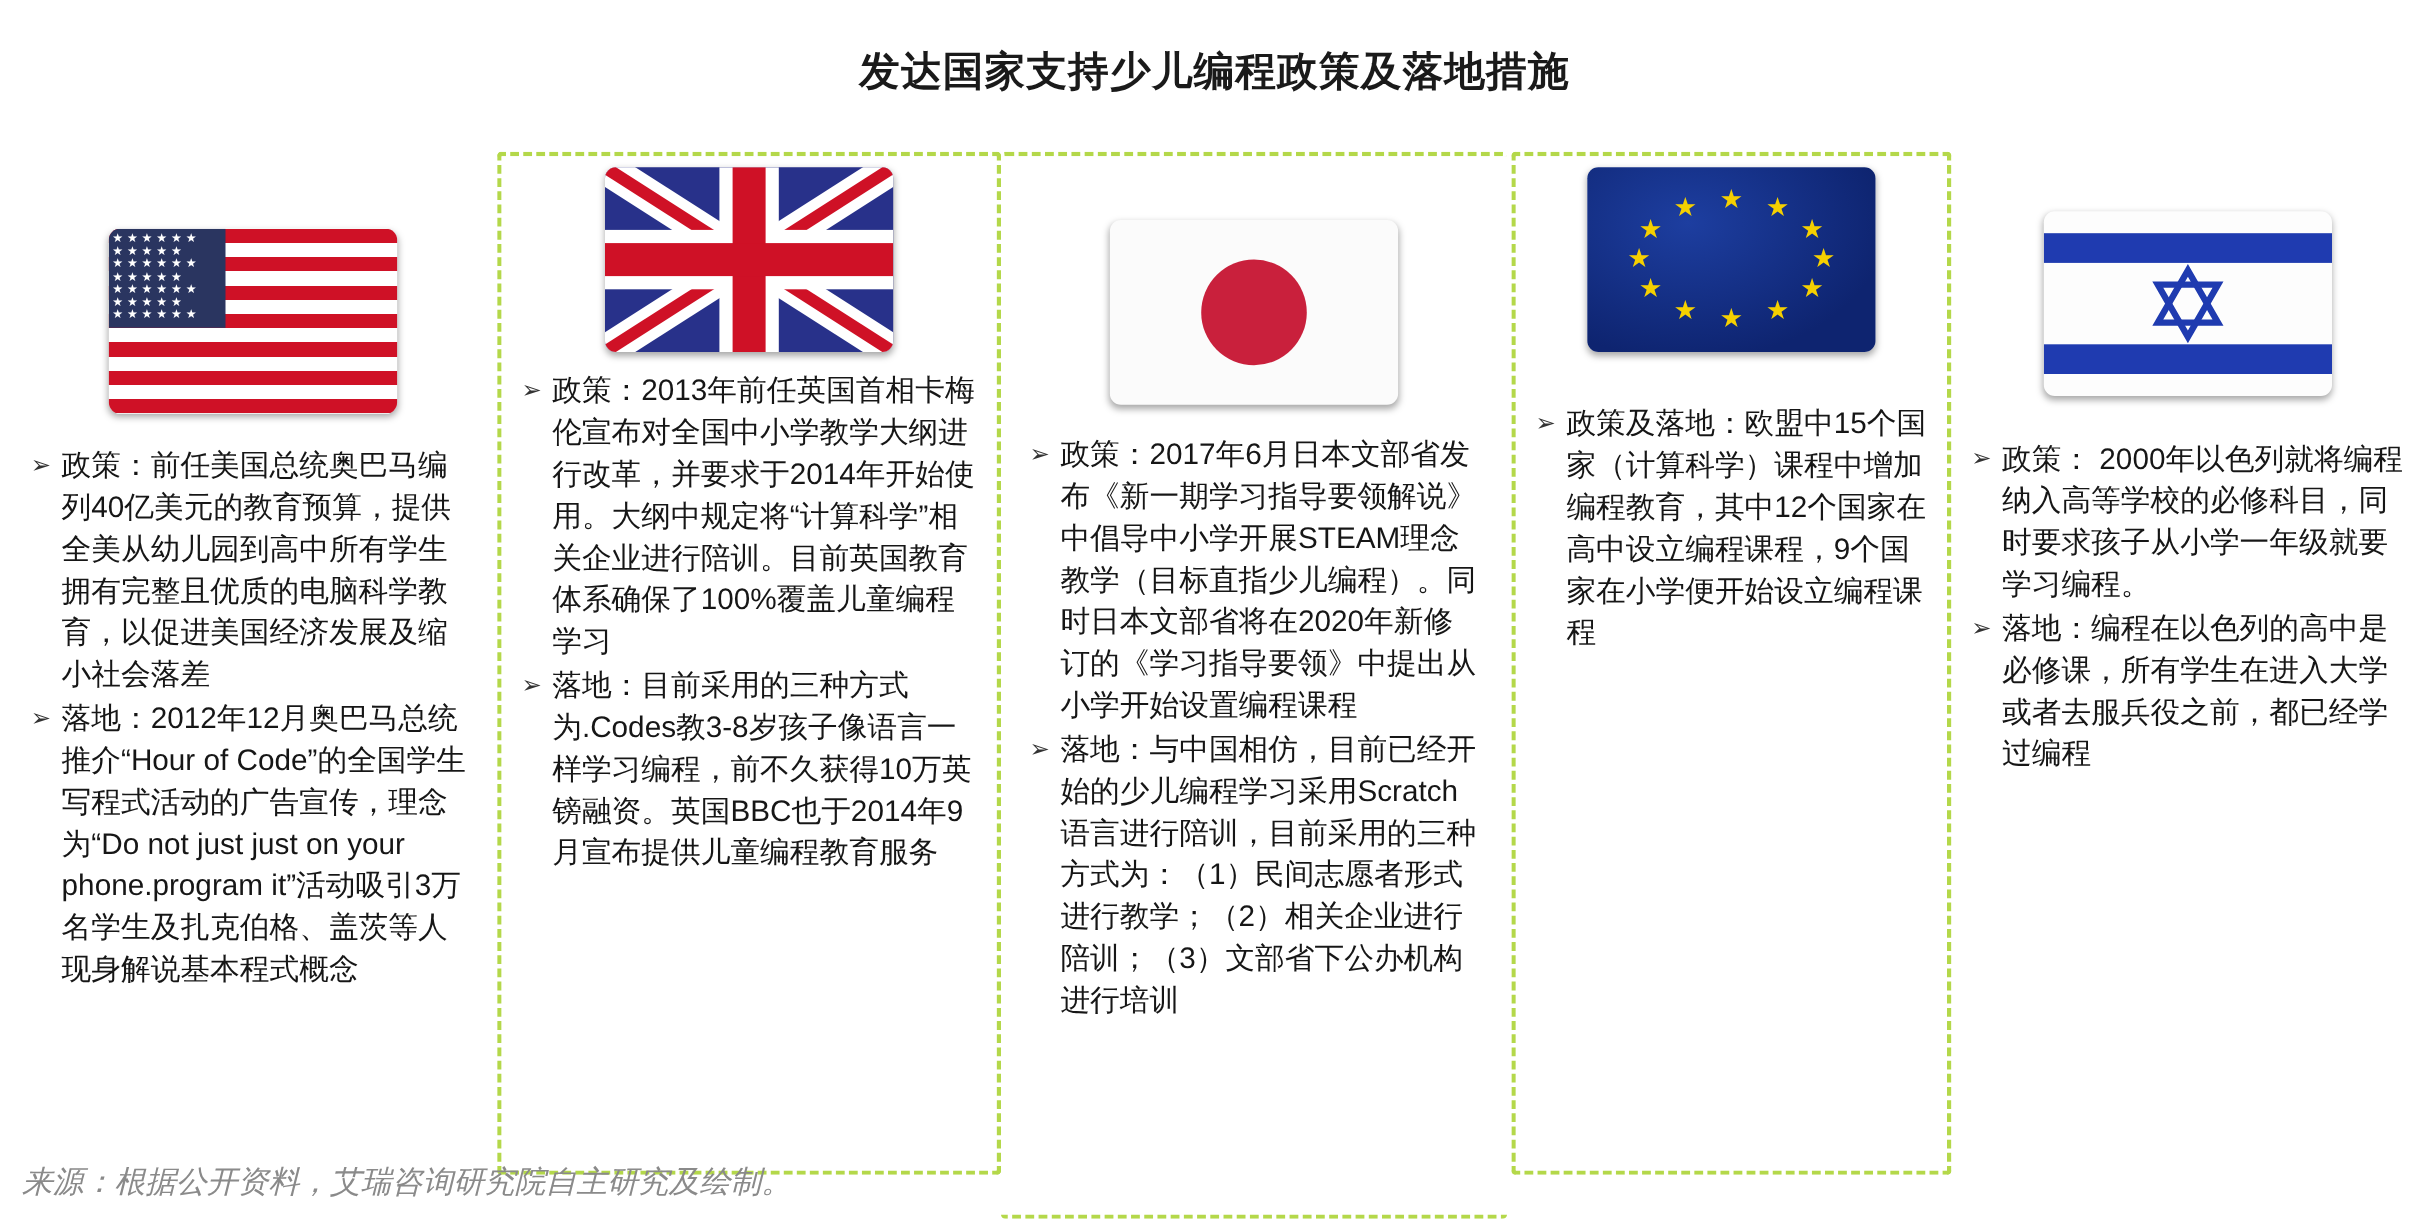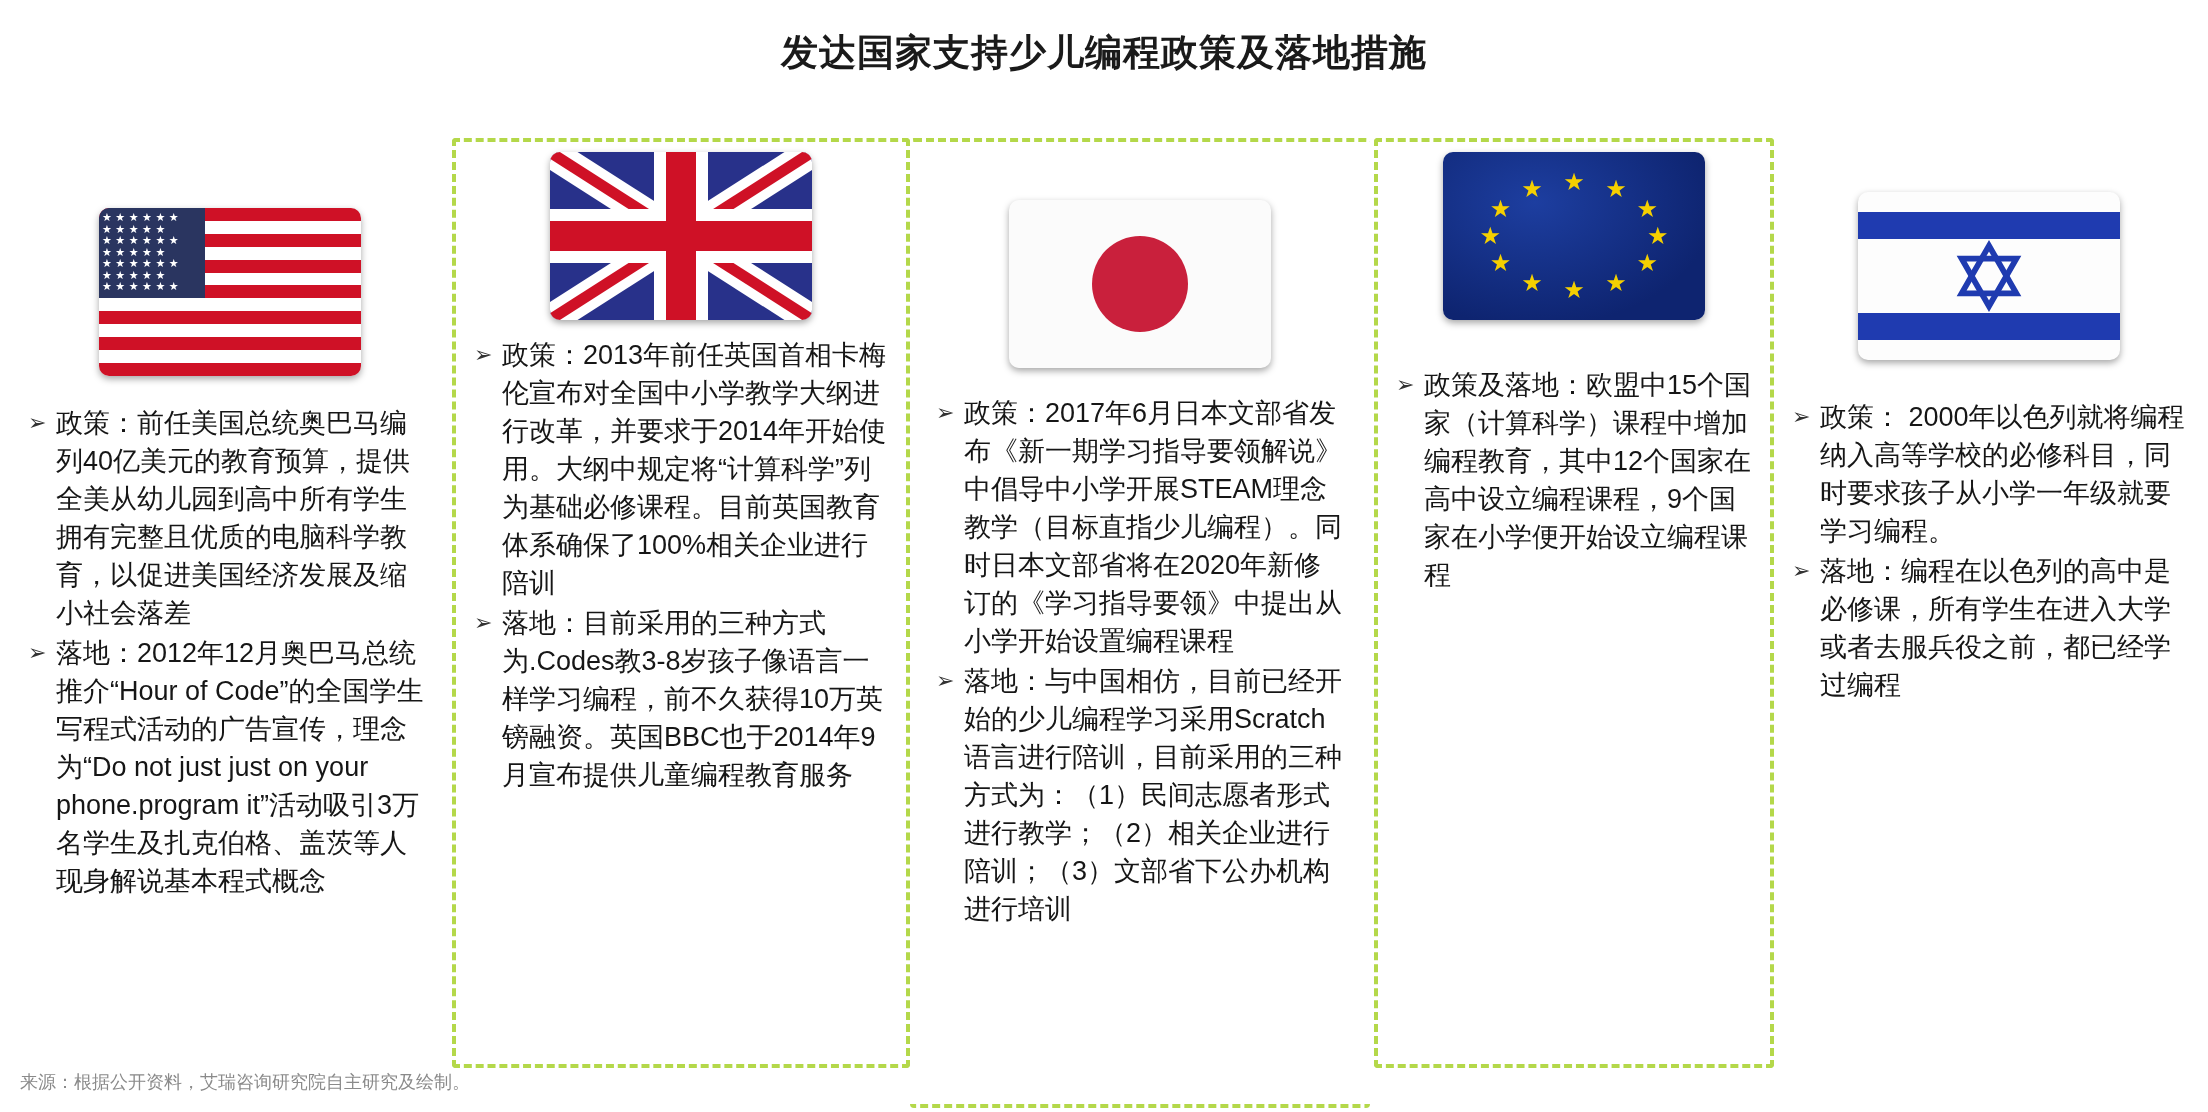--- a/index.html
+++ b/index.html
@@ -12,21 +12,21 @@
   }
   #page {
     position: relative;
     width: 2208px;
     height: 1112px;
     background: #ffffff;
   }
   
   .title {
     position: absolute;
-    top: 28px;
+    top: 40px;
     left: 0;
     width: 2208px;
     text-align: center;
     font-size: 37px;
     font-weight: bold;
     color: #1a1a1a;
     letter-spacing: 1px;
   }
   
   .col {
@@ -150,22 +150,23 @@
     color: #333;
     font-size: 22px;
     line-height: 38px;
   }
   .btext { flex: 1 1 auto; }
   .btext b { font-weight: normal; }
   .footnote {
     position: absolute;
     left: 20px;
     bottom: 18px;
-    font-size: 18px;
+    font-size: 28px;
     color: #8a8a8a;
+    font-style: italic;
   }
 </style>
 </head>
 <body>
 
 <div id="page">
 
   <div class="title">发达国家支持少儿编程政策及落地措施</div>
 
   <div class="col" style="left:20px; width:420px;">
@@ -195,21 +196,21 @@
           <div class="d2r"></div>
         <div class="vw"></div>
           <div class="hw"></div>
         <div class="vr"></div>
           <div class="hr"></div>
       </div>
     </div>
     <div class="bullets" style="margin-top:16px;">
       <div class="bullet">
         <span class="arrow">➢</span>
-        <span class="btext"><b>政策：</b><span>2013年前任英国首相卡梅伦宣布对全国中小学教学大纲进行改革，并要求于2014年开始使用。大纲中规定将“计算科学”列为基础必修课程。目前英国教育体系确保了100%相关企业进行陪训</span></span>
+        <span class="btext"><b>政策：</b><span>2013年前任英国首相卡梅伦宣布对全国中小学教学大纲进行改革，并要求于2014年开始使用。大纲中规定将“计算科学”相关企业进行陪训。目前英国教育体系确保了100%覆盖儿童编程学习</span></span>
       </div>
       <div class="bullet">
         <span class="arrow">➢</span>
         <span class="btext"><b>落地：</b><span>目前采用的三种方式为.Codes教3-8岁孩子像语言一样学习编程，前不久获得10万英镑融资。英国BBC也于2014年9月宣布提供儿童编程教育服务</span></span>
       </div>
     </div>
   </div>
 
   <div class="col col-dashed" style="left:910px; top:138px; width:460px; height:970px; padding:6px 10px; border-left:none; border-right:none;">
   </div>

